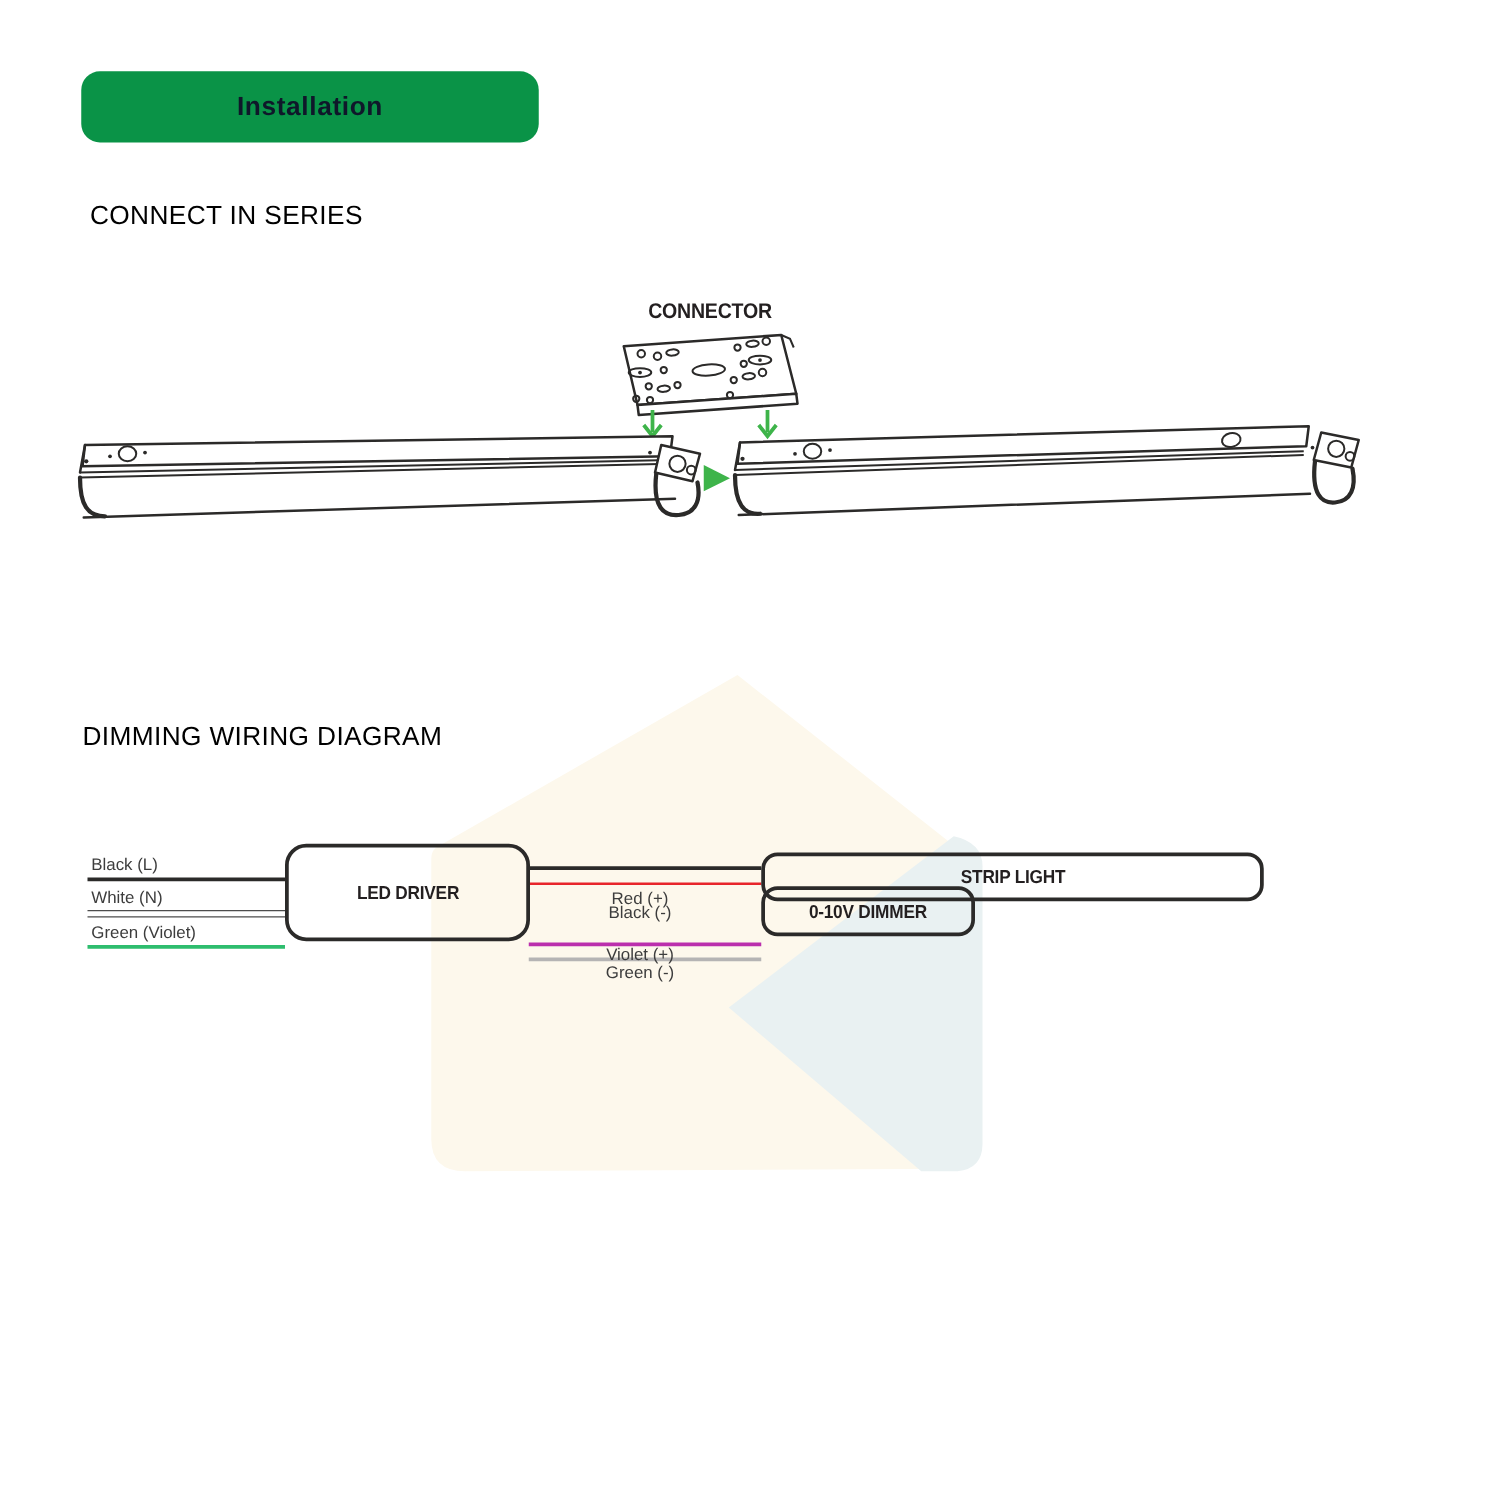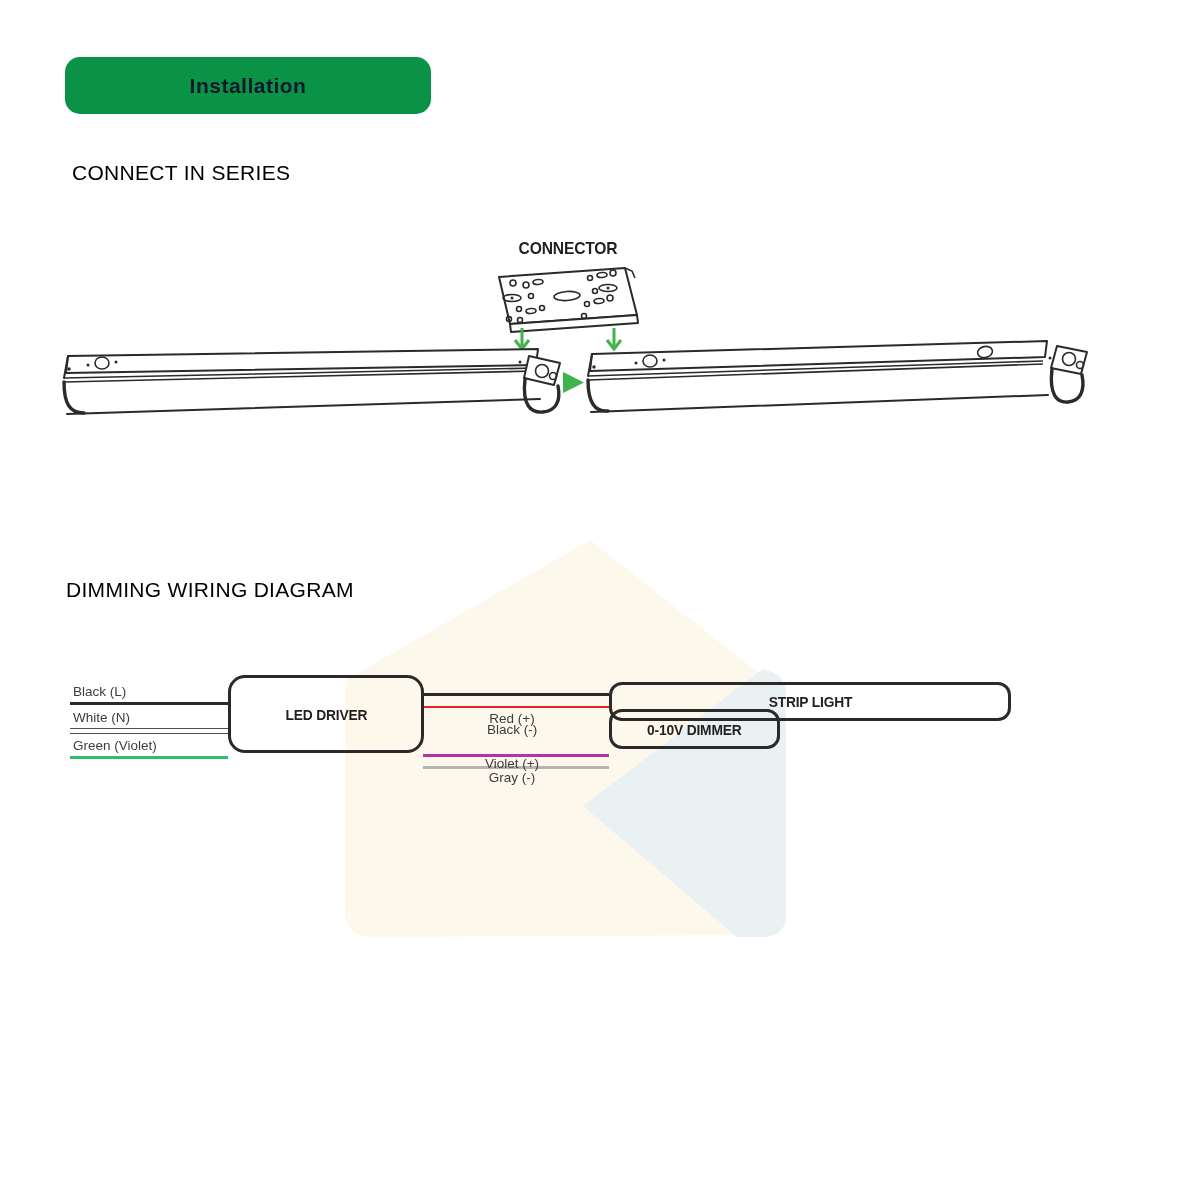--- a/index.html
+++ b/index.html
@@ -173,21 +173,21 @@
 <div class="abs diagram-box" id="led-driver-box">
   <span class="cond">LED DRIVER</span>
 </div>
 
 <div class="abs wire-label out-label" id="lbl-black-neg">Black (-)</div>
 <div class="abs wire wire-out" id="w-black-neg"></div>
 <div class="abs wire-label out-label" id="lbl-red-pos">Red (+)</div>
 <div class="abs wire wire-out" id="w-red-pos"></div>
 <div class="abs wire-label out-label" id="lbl-violet-pos">Violet (+)</div>
 <div class="abs wire wire-out" id="w-violet-pos"></div>
-<div class="abs wire-label out-label" id="lbl-gray-neg">Gray (-)</div>
+<div class="abs wire-label out-label" id="lbl-gray-neg">Green (-)</div>
 <div class="abs wire wire-out" id="w-gray-neg"></div>
 
 <div class="abs diagram-box" id="strip-light-box">
   <span class="cond">STRIP LIGHT</span>
 </div>
 
 <div class="abs diagram-box" id="dimmer-box">
   <span class="cond">0-10V DIMMER</span>
 </div>
 

